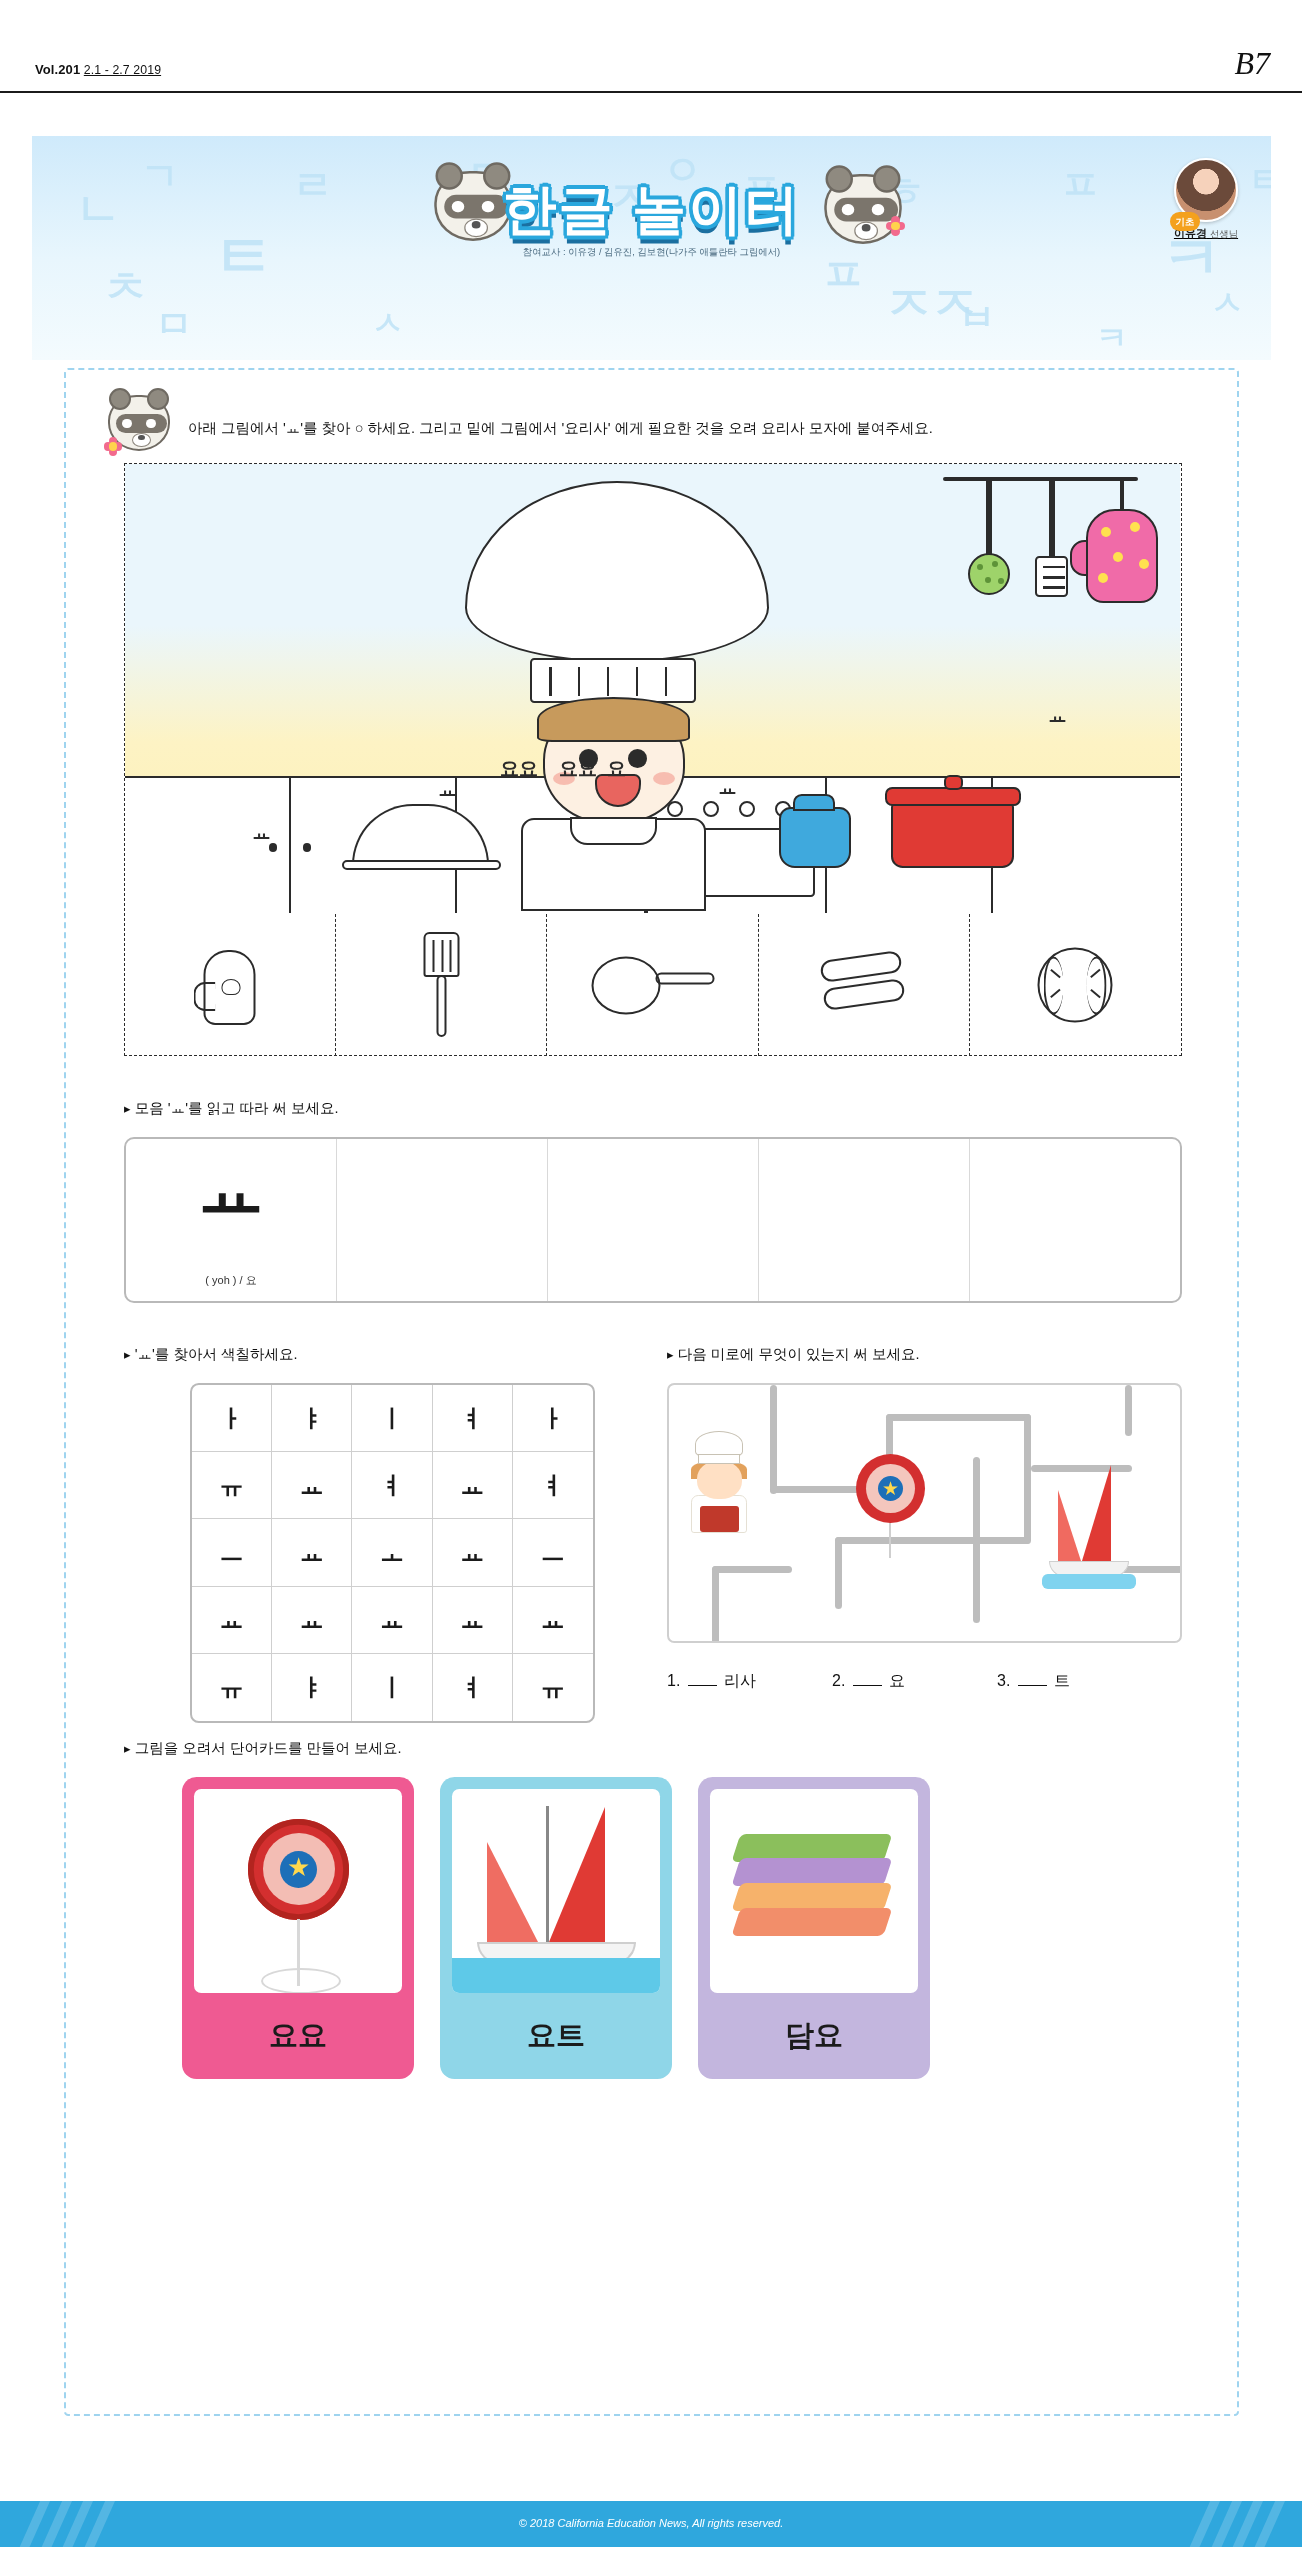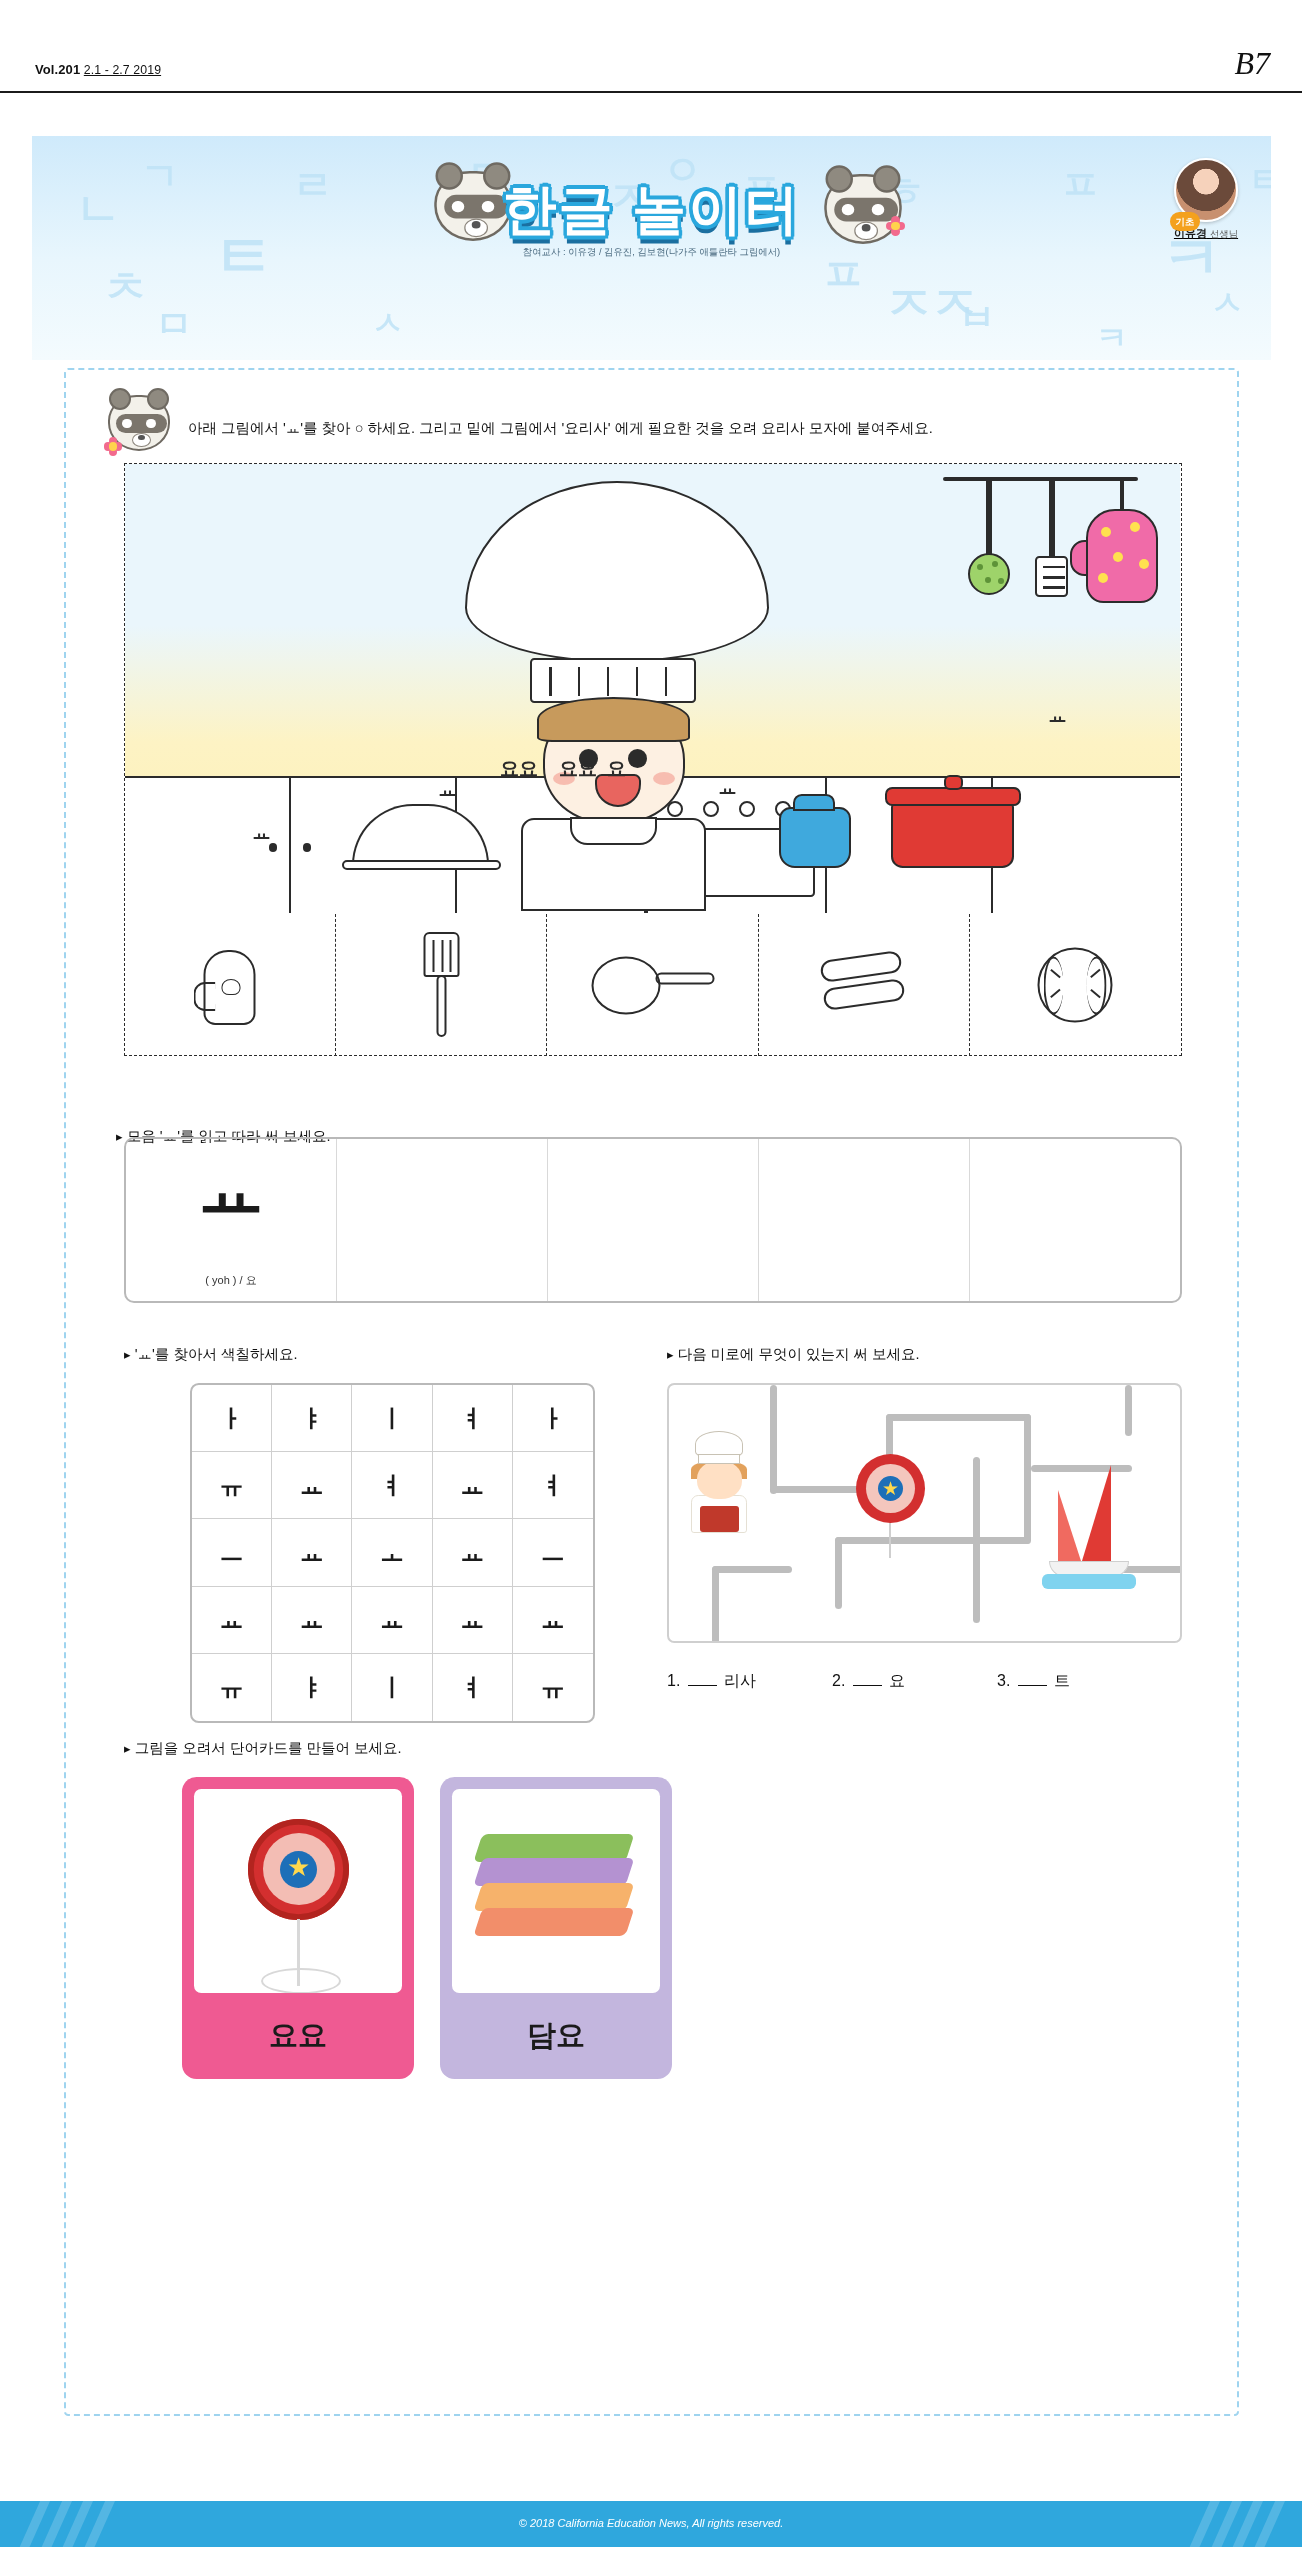--- a/index.html
+++ b/index.html
@@ -718,21 +718,21 @@
             <div class="s r"></div>
           <div class="st" style="left:11.6px; top:24.6px; transform:rotate(40deg);"></div>
           <div class="st" style="left:11.6px; top:45px; transform:rotate(-40deg);"></div>
           <div class="st" style="right:11.6px;top:24.6px; transform:rotate(-40deg);"></div>
           <div class="st" style="right:11.6px;top:45px; transform:rotate(40deg);"></div>
         </div>
       </div>
     </div>
   </div>
 
-  <div class="sec-head" style="left:50px; top:729px;margin-top:28px;">
+  <div class="sec-head" style="left:58px; top:729px;">
     <span class="arrow">▸</span><span>모음 'ㅛ'를 읽고 따라 써 보세요.</span>
   </div>
 
   <div class="trace">
     <div class="cell">
       <div class="glyph">ㅛ</div>
       <div class="rom">( yoh ) / 요</div>
     </div>
     <div class="cell"></div>
     <div class="cell"></div>
@@ -852,20 +852,32 @@
             <div class="o3"></div>
           <div class="star">★</div>
             <div class="str"></div>
             <div class="loop"></div>
         </div>
       </div>
       <div class="label">요요</div>
     </div>
 
 
+    <div class="card c-blue">
+      <div class="pic">
+        <div class="art-boat">
+          <div class="sail2"></div>
+            <div class="sail1"></div>
+            <div class="mast"></div>
+          <div class="hull"></div>
+            <div class="water"></div>
+        </div>
+      </div>
+      <div class="label">요트</div>
+    </div>
 
     <div class="card c-purple">
       <div class="pic">
         <div class="art-towel">
           <div class="t t1"></div>
             <div class="t t2"></div>
             <div class="t t3"></div>
             <div class="t t4"></div>
         </div>
       </div>

